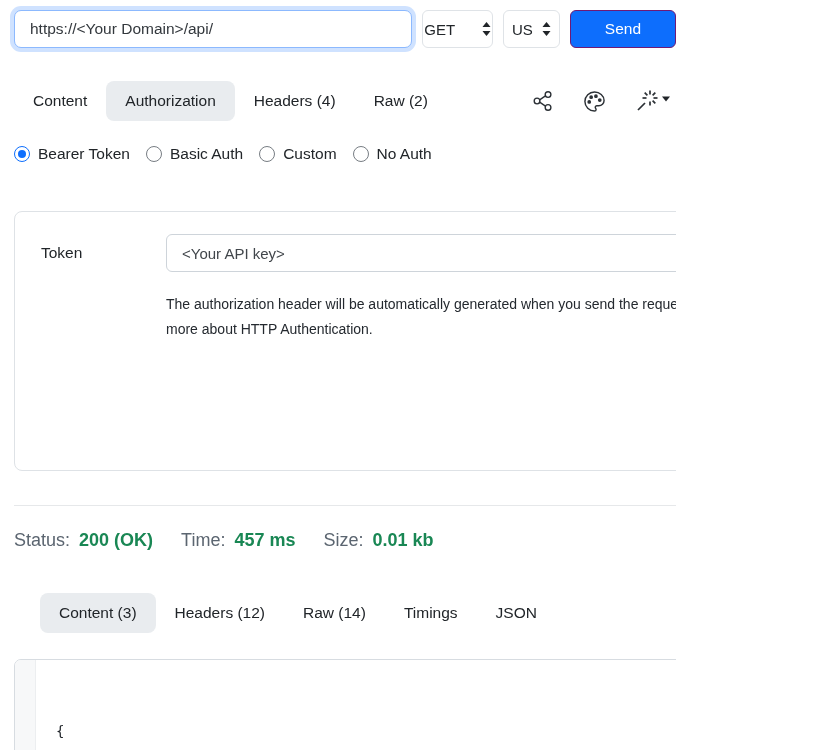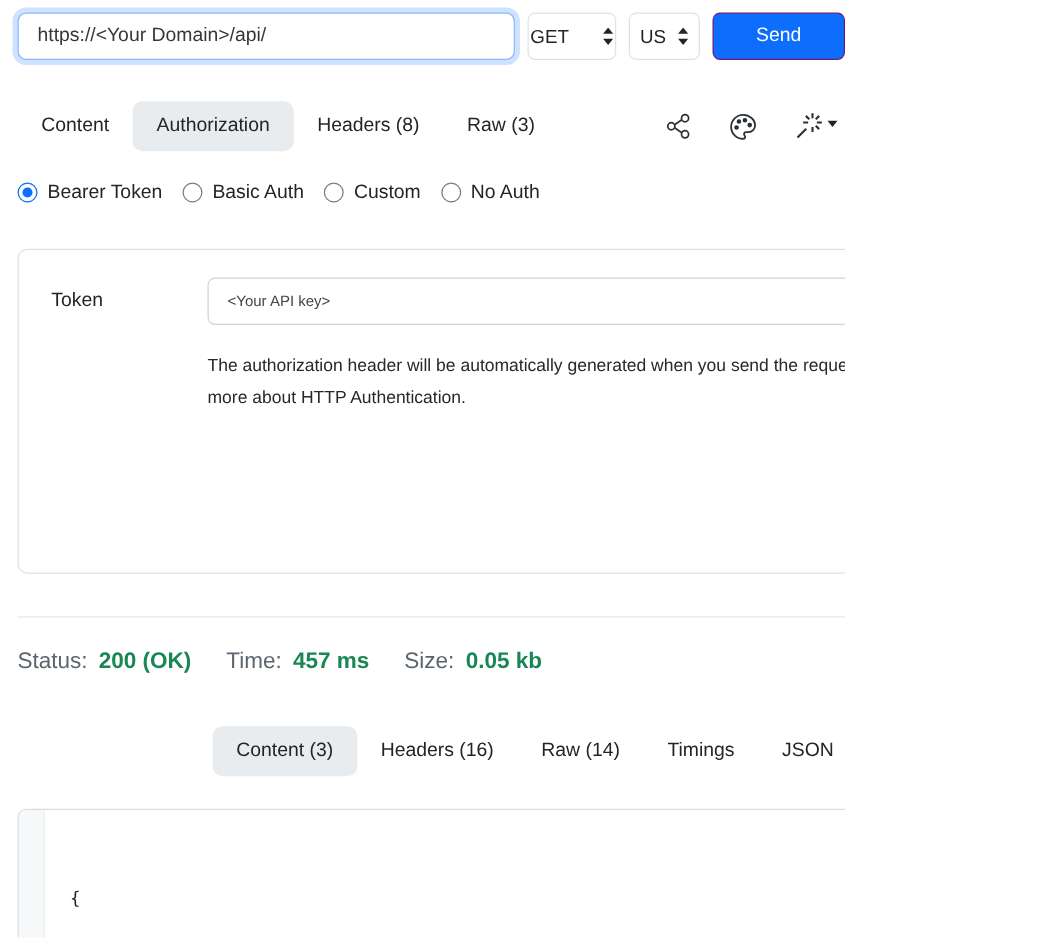--- a/index.html
+++ b/index.html
@@ -25,44 +25,44 @@
     font-size: 15px; color: #212529; cursor: pointer;
   }
   .select-method { width: 87px; gap: 27px; }
   .select-location { width: 70px; }
   .send-btn {
     width: 131px; height: 38px; background: #0d6efd; border: 1px solid #701a75;
     border-radius: 6px; color: #fff; font-size: 15.5px; font-family: inherit; cursor: pointer;
   }
 
   
-  .tabs-row { display: flex; align-items: center; margin: 33px 0 0 14px; width: 776px; justify-content: center; }
+  .tabs-row { display: flex; align-items: center; margin: 33px 0 0 14px; width: 776px; }
   .tab { padding: 11px 19px; font-size: 15.5px; border-radius: 8px; cursor: pointer; white-space: nowrap; color: #212529; }
   .tab.active { background: #e9ecef; }
   .toolbar { margin-left: auto; margin-right: 12px; display: flex; align-items: center; gap: 29px; }
   .tool-icon { display: flex; align-items: center; cursor: pointer; }
   .tool-icon svg { display: block; }
 
   
   .auth-options { display: flex; align-items: center; gap: 16px; margin: 24px 0 0 14px; font-size: 15.5px; }
   .auth-option { display: flex; align-items: center; gap: 8px; cursor: pointer; }
   .radio { width: 16px; height: 16px; border-radius: 50%; border: 1px solid #777d83; background: #fff; position: relative; flex: 0 0 auto; }
   .radio.checked { border: 1.5px solid #0d6efd; }
   .radio.checked::after {
     content: ""; position: absolute; left: 50%; top: 50%; transform: translate(-50%,-50%);
     width: 8px; height: 8px; border-radius: 50%; background: #0d6efd;
   }
 
   
-  .token-panel { margin: 36px 0 0 14px; width: 776px; height: 260px; border: 1px solid #dee2e6; border-radius: 8px; }
+  .token-panel { margin: 48px 0 0 14px; width: 776px; height: 260px; border: 1px solid #dee2e6; border-radius: 8px; }
   .token-row { display: flex; align-items: center; margin: 22px 0 0 26px; }
   .token-label { width: 125px; font-size: 15.5px; color: #212529; }
   .token-input {
     width: 603px; height: 38px; border: 1px solid #ced4da; border-radius: 6px;
-    padding: 0 15px; font-size: 12px; font-family: inherit; color: #41464b; outline: none;
+    padding: 0 15px; font-size: 15px; font-family: inherit; color: #41464b; outline: none;
   }
   .token-help { margin: 20px 0 0 151px; width: 588px; font-size: 14px; line-height: 25px; color: #24292f; }
 
   .divider { margin: 34px 0 0 14px; width: 776px; height: 1px; background: #e6e8ea; }
 
   
   .status-row { display: flex; align-items: flex-end; gap: 28px; margin: 24px 0 0 14px; font-size: 18px; }
   .status-item { display: flex; gap: 9px; }
   .status-label { color: #5b6570; }
   .status-value { color: #198754; font-weight: bold; }
@@ -108,22 +108,22 @@
             <polygon points="5,16 9.6,10.3 0.4,10.3"></polygon>
         </svg>
       </span>
     </div>
     <button class="send-btn">Send</button>
   </div>
 
   <div class="tabs-row">
     <div class="tab">Content</div>
     <div class="tab active">Authorization</div>
-    <div class="tab">Headers (8)</div>
-    <div class="tab">Raw (3)</div>
+    <div class="tab">Headers (4)</div>
+    <div class="tab">Raw (2)</div>
 
     <div class="toolbar">
       <span class="tool-icon">
         <svg width="22" height="22" viewBox="0 0 24 24" fill="none" stroke="#2b3035" stroke-width="1.5">
           <circle cx="17.5" cy="5" r="3.1"></circle>
             <circle cx="17.5" cy="19" r="3.1"></circle>
             <circle cx="5.5" cy="12" r="3.1"></circle>
           <line x1="8.3" y1="10.7" x2="14.7" y2="6.4"></line>
             <line x1="8.3" y1="13.3" x2="14.7" y2="17.6"></line>
         </svg>
@@ -202,27 +202,27 @@
     <div class="status-item">
       <span class="status-label">Status:</span>
       <span class="status-value">200 (OK)</span>
     </div>
     <div class="status-item">
       <span class="status-label">Time:</span>
       <span class="status-value">457 ms</span>
     </div>
     <div class="status-item">
       <span class="status-label">Size:</span>
-      <span class="status-value">0.05 kb</span>
+      <span class="status-value">0.01 kb</span>
     </div>
   </div>
 
   <div class="tabs-row response-tabs">
     <div class="tab active">Content (3)</div>
-    <div class="tab">Headers (16)</div>
+    <div class="tab">Headers (12)</div>
     <div class="tab">Raw (14)</div>
     <div class="tab">Timings</div>
     <div class="tab">JSON</div>
   </div>
 
   <div class="code-block">
     <div class="code-gutter"></div>
     <div class="code-content">
       <div class="code-line"><span>{</span></div>
       

